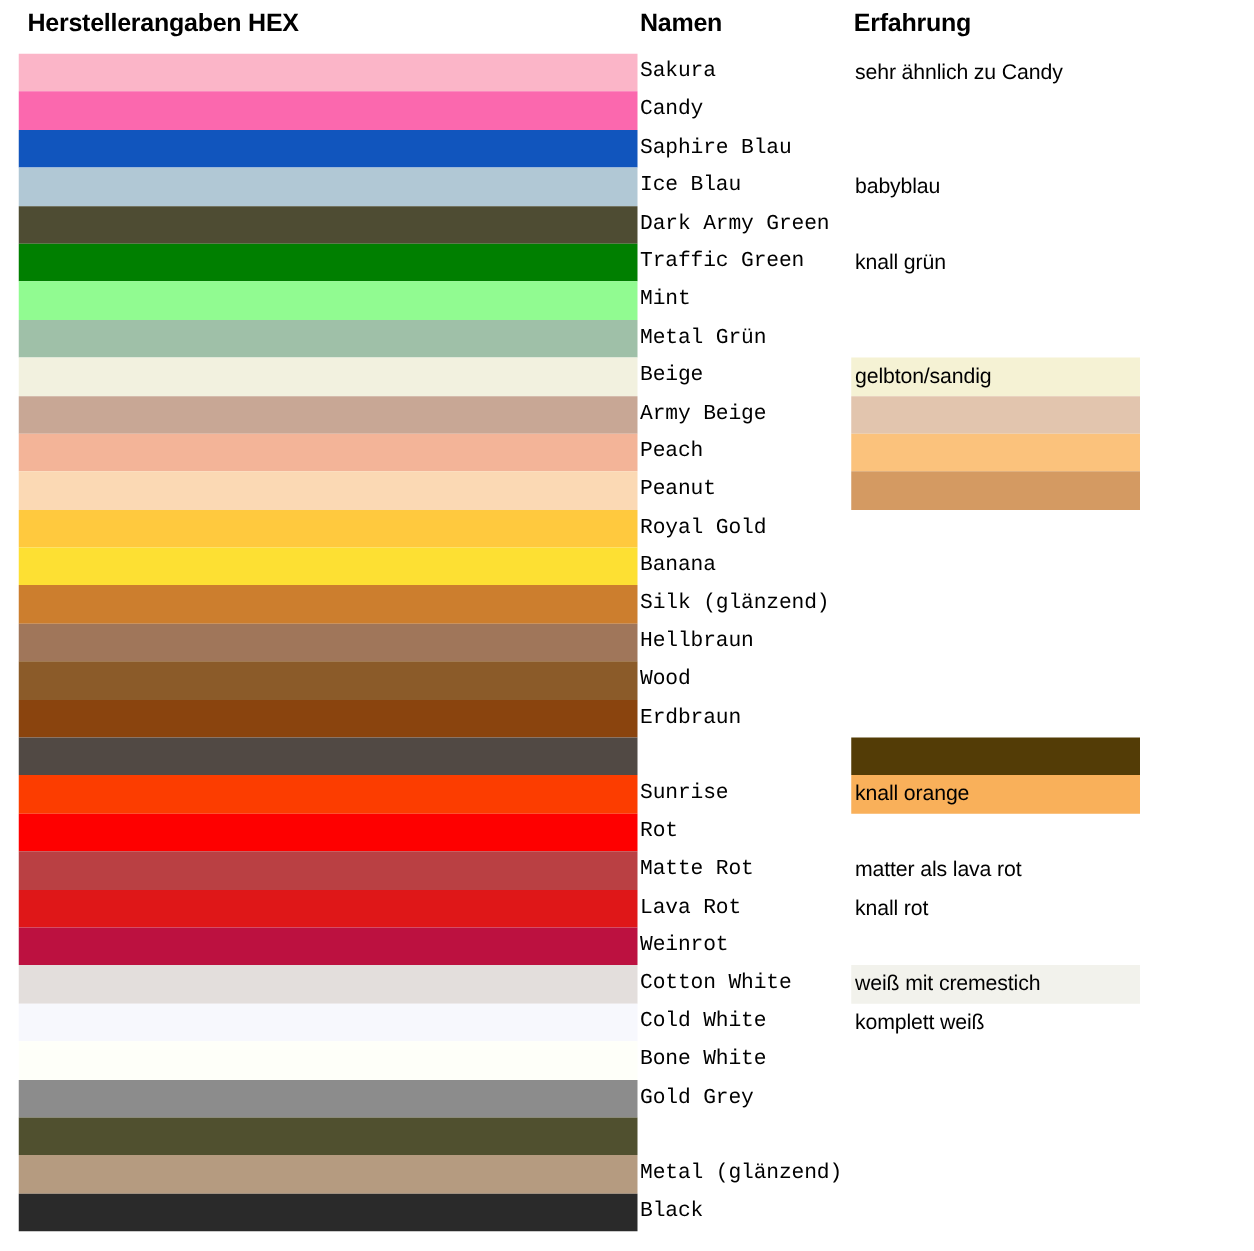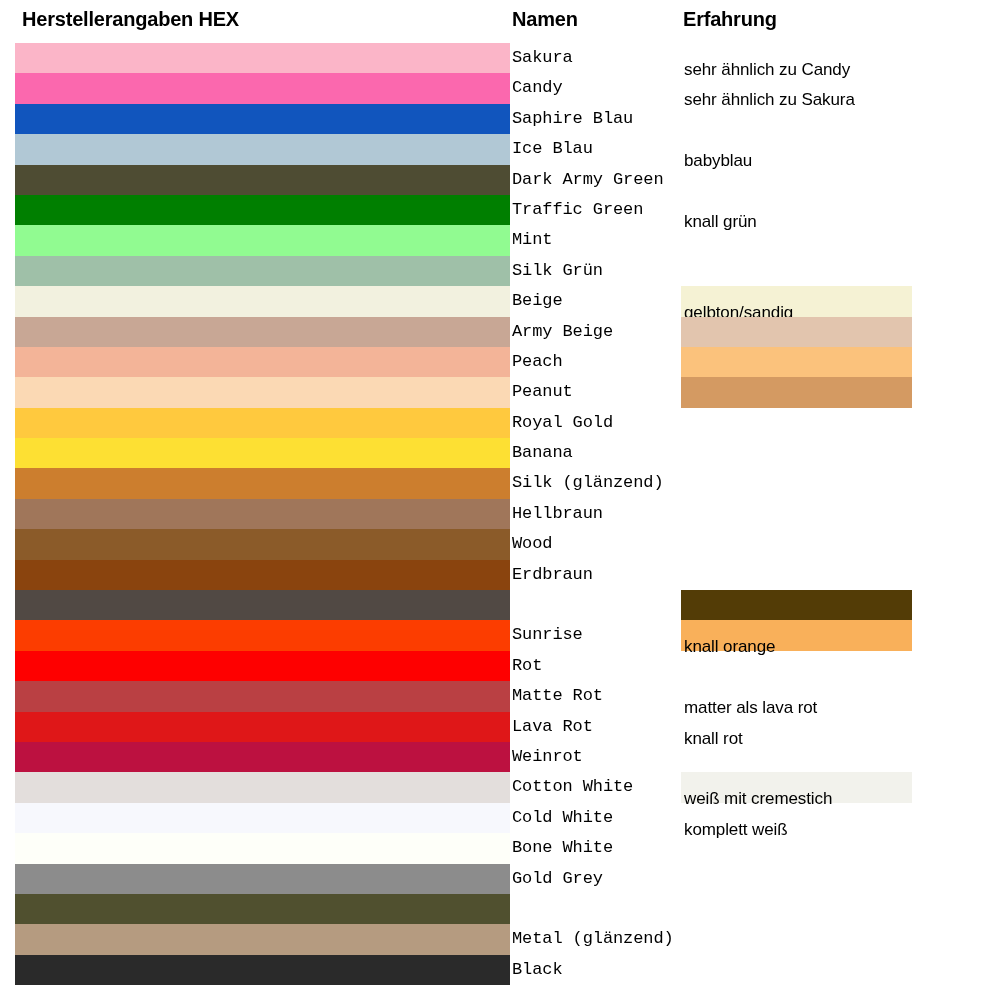--- a/index.html
+++ b/index.html
@@ -89,21 +89,20 @@
   }
   .erf-text {
     position: absolute;
     left: 684px;
     top: 0;
     height: 30.4px;
     line-height: 30.4px;
     font-size: 17px;
     white-space: nowrap;
     letter-spacing: -0.1px;
-    margin-top: 12px;
   }
 </style>
 </head>
 <body>
 
 <div id="sheet">
 
   <div class="header-row">
     <div class="hdr hdr-hex">Herstellerangaben HEX</div>
     <div class="hdr hdr-name">Namen</div>
@@ -112,21 +111,20 @@
 
   <div id="rows">
       <div class="row">
         <div class="swatch" style="background: rgb(251, 181, 200);"></div>
         <div class="name">Sakura</div>
         <div class="erf-text">sehr ähnlich zu Candy</div>
       </div>
       <div class="row">
         <div class="swatch" style="background: rgb(251, 104, 174);"></div>
         <div class="name">Candy</div>
-        <div class="erf-text">sehr ähnlich zu Sakura</div>
       </div>
       <div class="row">
         <div class="swatch" style="background: rgb(17, 85, 189);"></div>
         <div class="name">Saphire Blau</div>
         <div class="erf-text"></div>
       </div>
       <div class="row">
         <div class="swatch" style="background: rgb(177, 200, 213);"></div>
         <div class="name">Ice Blau</div>
         <div class="erf-text">babyblau</div>
@@ -141,21 +139,21 @@
         <div class="name">Traffic Green</div>
         <div class="erf-text">knall grün</div>
       </div>
       <div class="row">
         <div class="swatch" style="background: rgb(145, 251, 145);"></div>
         <div class="name">Mint</div>
         <div class="erf-text"></div>
       </div>
       <div class="row">
         <div class="swatch" style="background: rgb(159, 192, 168);"></div>
-        <div class="name">Silk Grün</div>
+        <div class="name">Metal Grün</div>
         <div class="erf-text"></div>
       </div>
       <div class="row">
         <div class="swatch" style="background: rgb(242, 241, 223);"></div>
         <div class="name">Beige</div>
         <div class="erf-cell" style="background: rgb(245, 242, 212);"></div>
         <div class="erf-text">gelbton/sandig</div>
       </div>
       <div class="row">
         <div class="swatch" style="background: rgb(200, 167, 149);"></div>

